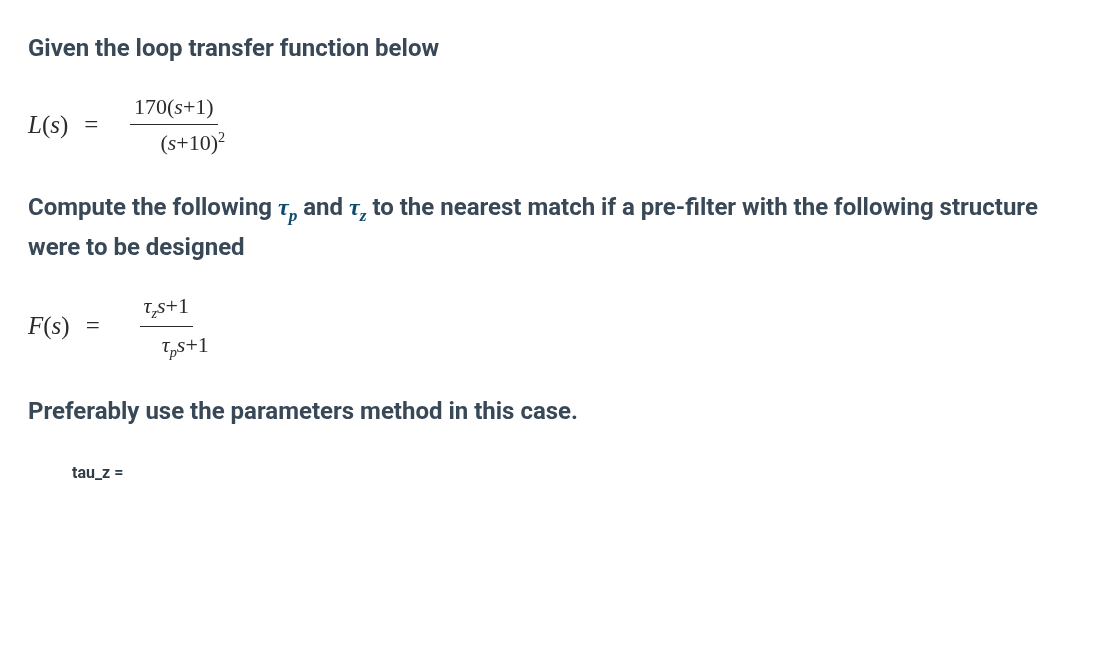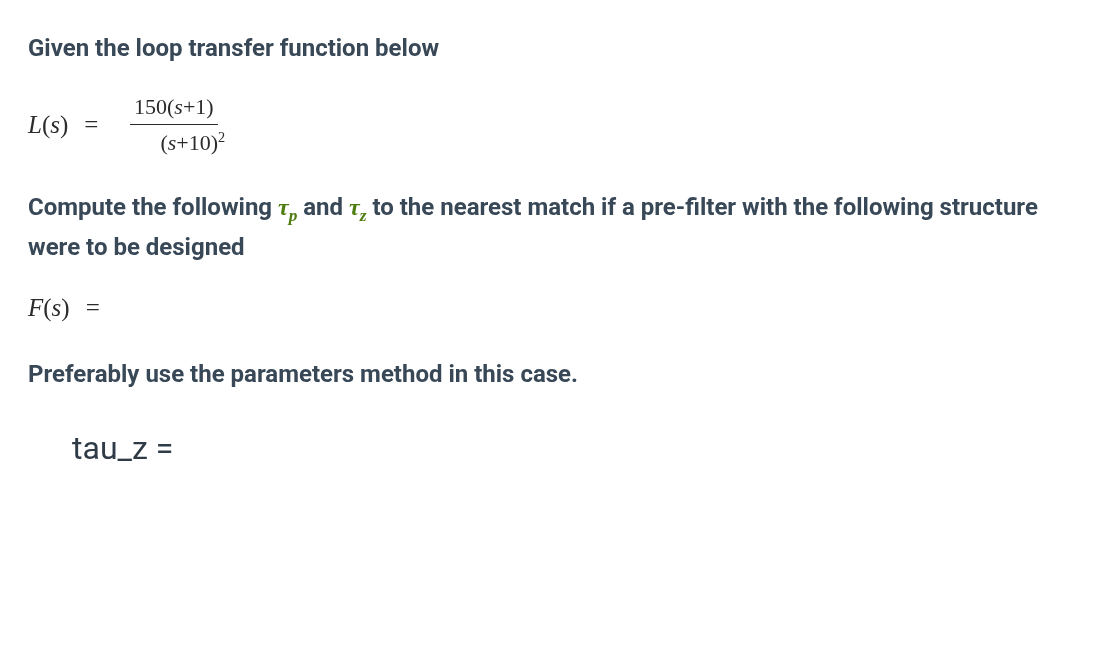--- a/index.html
+++ b/index.html
@@ -69,75 +69,79 @@
       font-style: normal;
     }
     .sub {
       font-size: 0.65em;
       vertical-align: sub;
       font-style: italic;
     }
     .inline-math {
       font-family: "Times New Roman", Times, serif;
       font-style: italic;
-      color: #4d7c0f;
+      color: #0c4a6e;
     }
     .inline-sub {
       font-family: "Times New Roman", Times, serif;
       font-style: italic;
       font-size: 0.72em;
       vertical-align: sub;
     }
     .answer-section {
       margin-top: 32px;
       margin-left: 44px;
     }
     .answer-row {
       display: flex;
       align-items: center;
       margin-bottom: 14px;
     }
     .answer-label {
-      font-weight: 400;
+      font-weight: 700;
       color: #2f3b47;
-      font-size: 32px;
+      font-size: 16px;
       margin-right: 6px;
     }
   </style>
 </head>
 <body>
 
 <div class="paragraph">Given the loop transfer function below</div>
 
 <div class="equation-block">
   <span class="eq-lhs">
     <span class="italic-var">L</span>
       <span class="normal">(</span>
       <span class="italic-var">s</span>
       <span class="normal">)</span>
   </span>
   <span class="eq-eq">=</span>
   <span class="fraction">
-    <span class="num"><span>150</span>(<span class="italic-var">s</span>+1)</span>
+    <span class="num"><span>170</span>(<span class="italic-var">s</span>+1)</span>
     <span class="den">(<span class="italic-var">s</span>+10)<span class="sup">2</span></span>
   </span>
 </div>
 
 <div class="paragraph">
   <span>Compute the following </span><span class="inline-math"><span>τ</span><span class="inline-sub">p</span></span><span> and </span><span class="inline-math"><span>τ</span><span class="inline-sub">z</span></span><span> to the nearest match if a pre-filter with the following structure were to be designed</span>
 </div>
 
 <div class="equation-block">
   <span class="eq-lhs">
     <span class="italic-var">F</span>
       <span class="normal">(</span>
       <span class="italic-var">s</span>
       <span class="normal">)</span>
   </span>
   <span class="eq-eq">=</span>
+  <span class="fraction">
+    <span class="num"><span class="italic-var">τ</span><span class="sub">z</span><span class="italic-var">s</span>+1</span>
+    <span class="den"><span class="italic-var">τ</span><span class="sub">p</span><span class="italic-var">s</span>+1</span>
+  </span>
 </div>
 
 <div class="paragraph">Preferably use the parameters method in this case.</div>
 
 <div class="answer-section">
   <div class="answer-row">
     <span class="answer-label">tau_z =</span>
   </div>
 </div>
 

